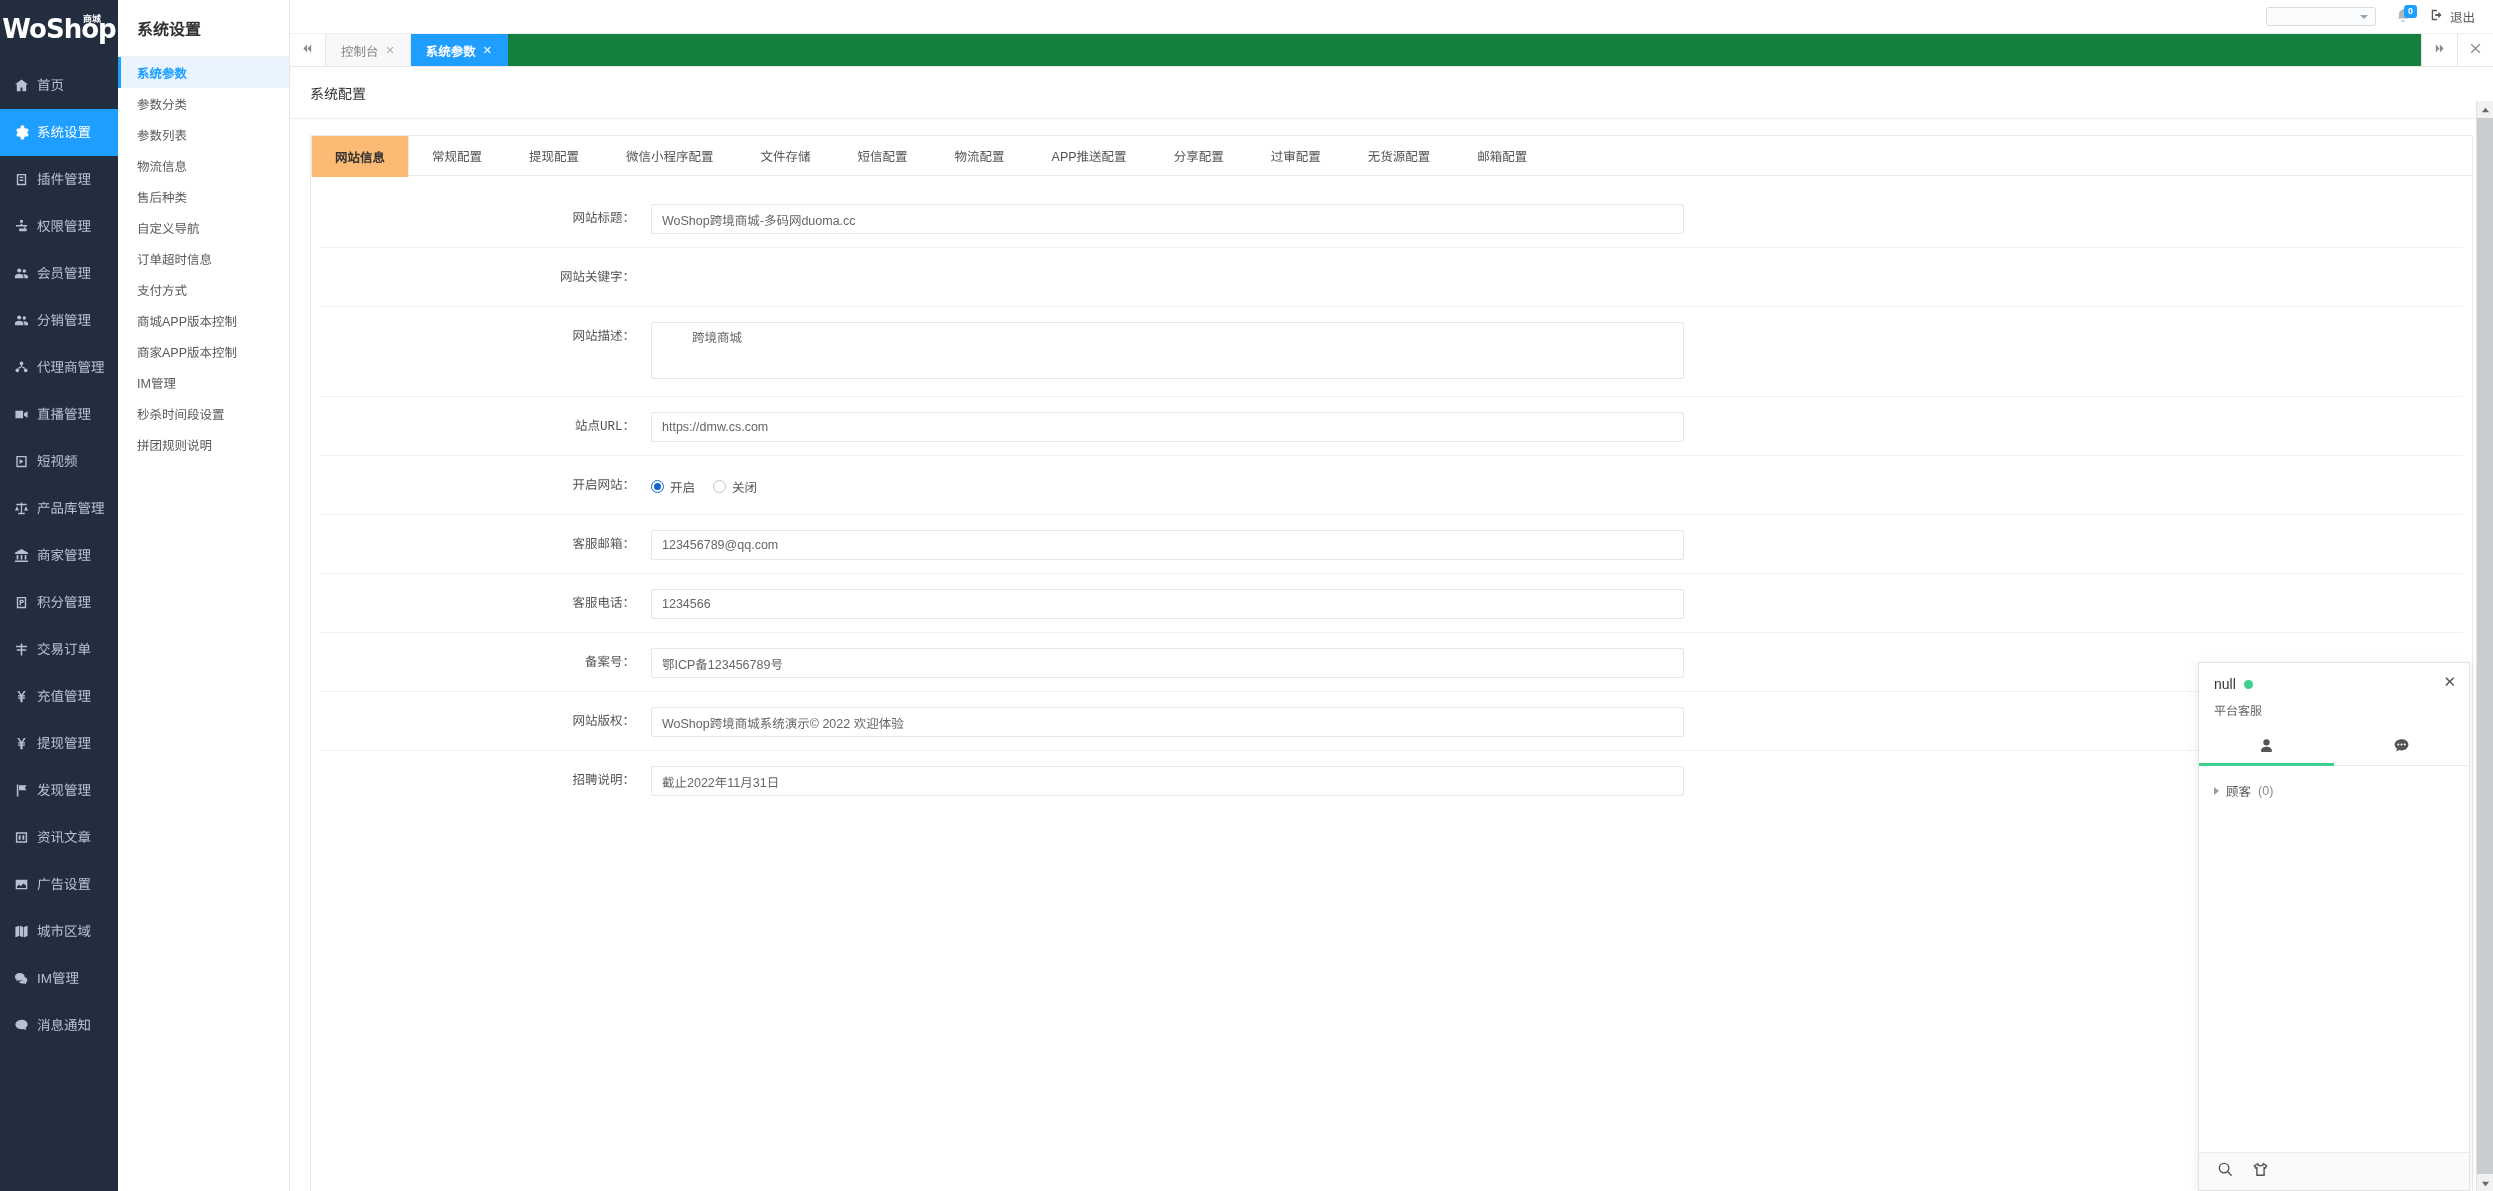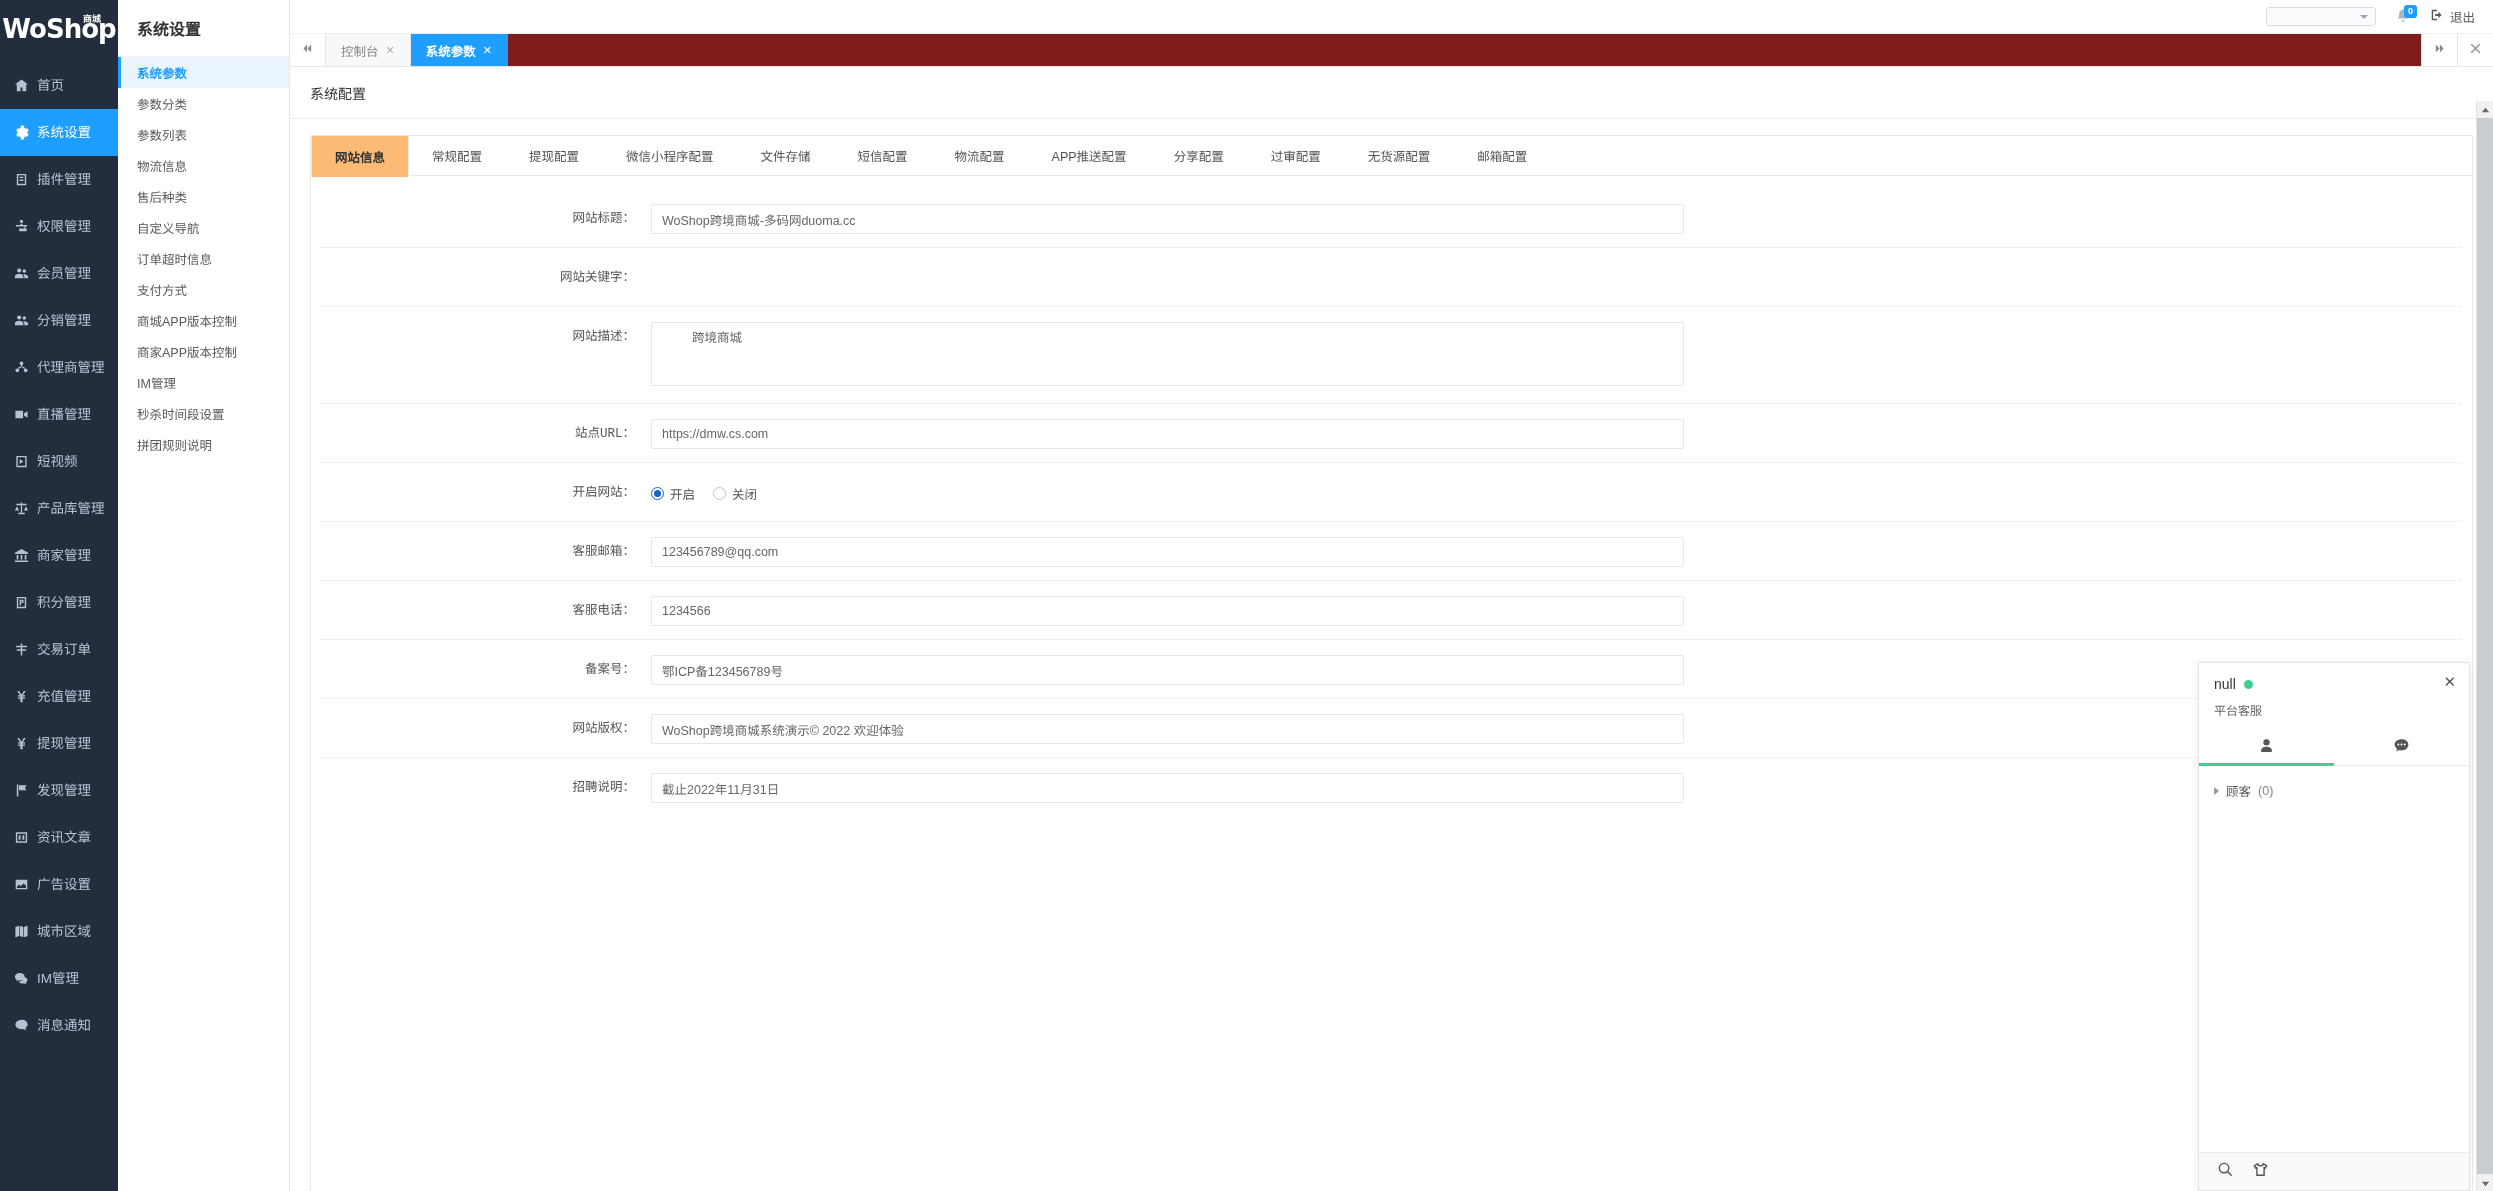--- a/index.html
+++ b/index.html
@@ -84,21 +84,21 @@
   .bell-badge {
     position: absolute; left: 8px; top: -3px;
     background: #1e9fff; color: #fff; font-size: 9px; line-height: 1;
     border-radius: 3px; padding: 2px 4px; font-weight: 600;
   }
   .logout { display: flex; align-items: center; gap: 6px; color: #5a5a5a; font-size: 12.5px; cursor: pointer; }
   .logout svg { width: 14px; height: 14px; fill: #5a5a5a; }
 
   
   .tabstrip {
-    height: 33px; background: #7f1d1d; border-bottom: 1px solid #e6e6e6;
+    height: 33px; background: #15803d; border-bottom: 1px solid #e6e6e6;
     display: flex; align-items: stretch;
   }
   .tab-arrow {
     width: 36px; background: #ffffff; border-right: 1px solid #e6e6e6;
     display: flex; align-items: center; justify-content: center; cursor: pointer;
     color: #8a8a8a;
   }
   .tab-arrow svg { width: 13px; height: 13px; fill: #8a8a8a; }
   .tabs { display: flex; align-items: stretch; flex: 1; min-width: 0; }
   .tab {
@@ -157,21 +157,21 @@
     width: 340px; min-width: 340px; text-align: right; padding-right: 16px;
     font-size: 12.5px; color: #555; line-height: 30px; font-family: Liberation Mono, monospace;
   }
   .form-ctl { flex: 1; max-width: 1033px; }
   .inp {
     width: 100%; height: 30px; border: 1px solid #e6e6e6; border-radius: 2px;
     padding: 0 10px; font-size: 12.5px; color: #666; background: #fff;
     font-family: inherit;
   }
   .inp::placeholder { color: #b4b4b4; }
-  textarea.inp { height: 64px; padding-top: 6px; resize: none; line-height: 18px; padding-left: 40px; }
+  textarea.inp { height: 57px; padding-top: 6px; resize: none; line-height: 18px; padding-left: 40px; }
   .radio-group { display: flex; align-items: center; gap: 18px; height: 30px; }
   .radio { display: inline-flex; align-items: center; gap: 6px; font-size: 12.5px; color: #555; cursor: pointer; }
   .radio-dot {
     width: 13px; height: 13px; border-radius: 50%; border: 1px solid #c2c2c2;
     display: inline-flex; align-items: center; justify-content: center; background: #fff;
   }
   .radio.checked .radio-dot { border-color: #1165cf; border-width: 1px; }
   .radio.checked .radio-dot:after {
     content: ""; width: 7px; height: 7px; border-radius: 50%; background: #1165cf;
   }

